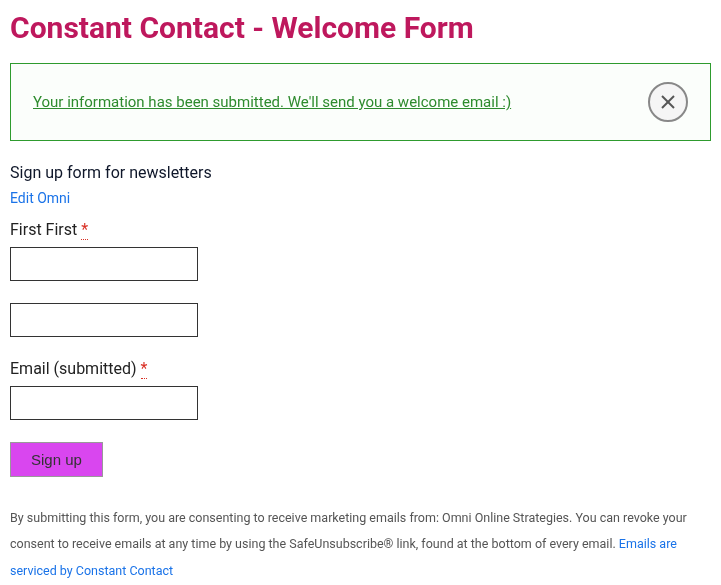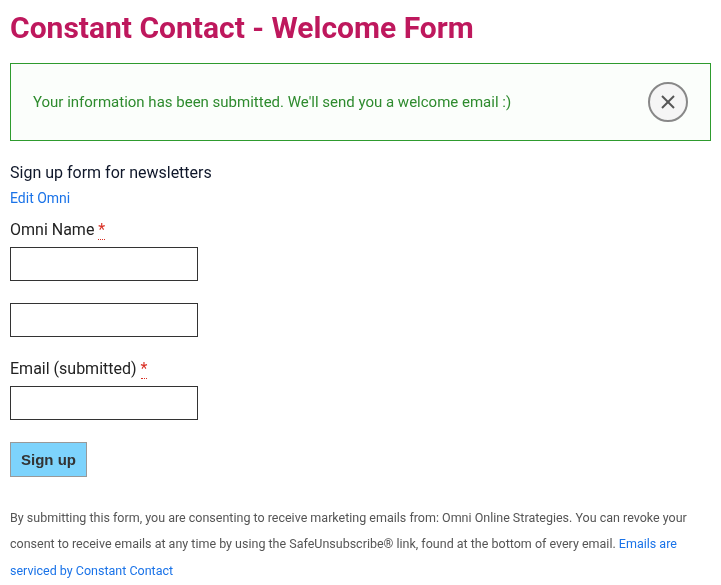--- a/index.html
+++ b/index.html
@@ -25,20 +25,21 @@
       background: #fbfefb;
       padding: 18px 22px;
       display: flex;
       align-items: center;
       justify-content: space-between;
       margin-bottom: 22px;
     }
     .alert-text {
       color: #2e8b2e;
       font-size: 15px;
+      text-decoration: underline;
     }
     .close-btn {
       width: 40px;
       height: 40px;
       border: 2px solid #888;
       border-radius: 50%;
       background: #f5f5f5;
       display: flex;
       align-items: center;
       justify-content: center;
@@ -80,27 +81,26 @@
     }
     .text-input {
       width: 188px;
       height: 34px;
       border: 1px solid #333;
       padding: 4px 6px;
       font-size: 14px;
     }
     .submit-btn {
       border: 1px solid #999;
-      background: #7dd3fc;
-      padding: 8px 10px;
+      background: #d946ef;
+      padding: 8px 20px;
       font-size: 15px;
       color: #333;
       cursor: pointer;
       margin-bottom: 28px;
-      font-weight: bold;
     }
     .disclaimer {
       font-size: 12.5px;
       color: #555;
       line-height: 2.1;
     }
     .disclaimer a {
       color: #1a73e8;
       text-decoration: none;
       cursor: pointer;
@@ -122,21 +122,21 @@
     </svg>
   </div>
 </div>
 
 <div class="form-intro">Sign up form for newsletters</div>
 
 <a class="edit-link">Edit Omni</a>
 
 <div class="field-group">
   <label class="field-label">
-    <span>Omni Name</span>
+    <span>First First</span>
     <span class="req">*</span>
   </label>
   <input type="text" class="text-input" value="" style="">
 </div>
 
 <div class="field-group">
   <input type="text" class="text-input" value="" style="">
 </div>
 
 <div class="field-group">

